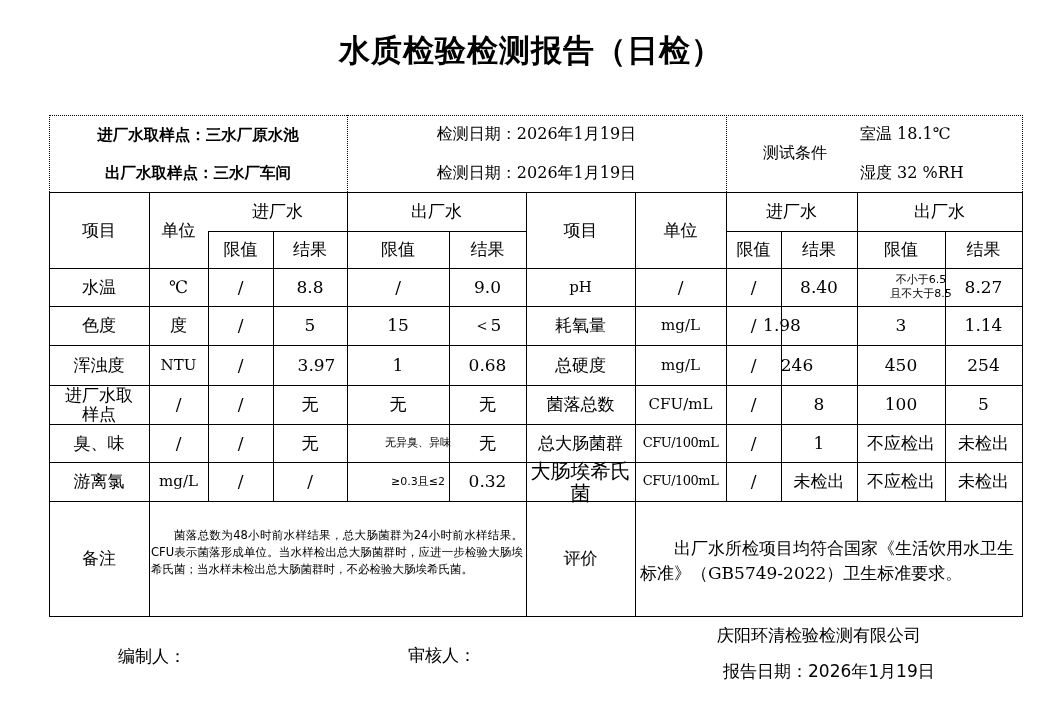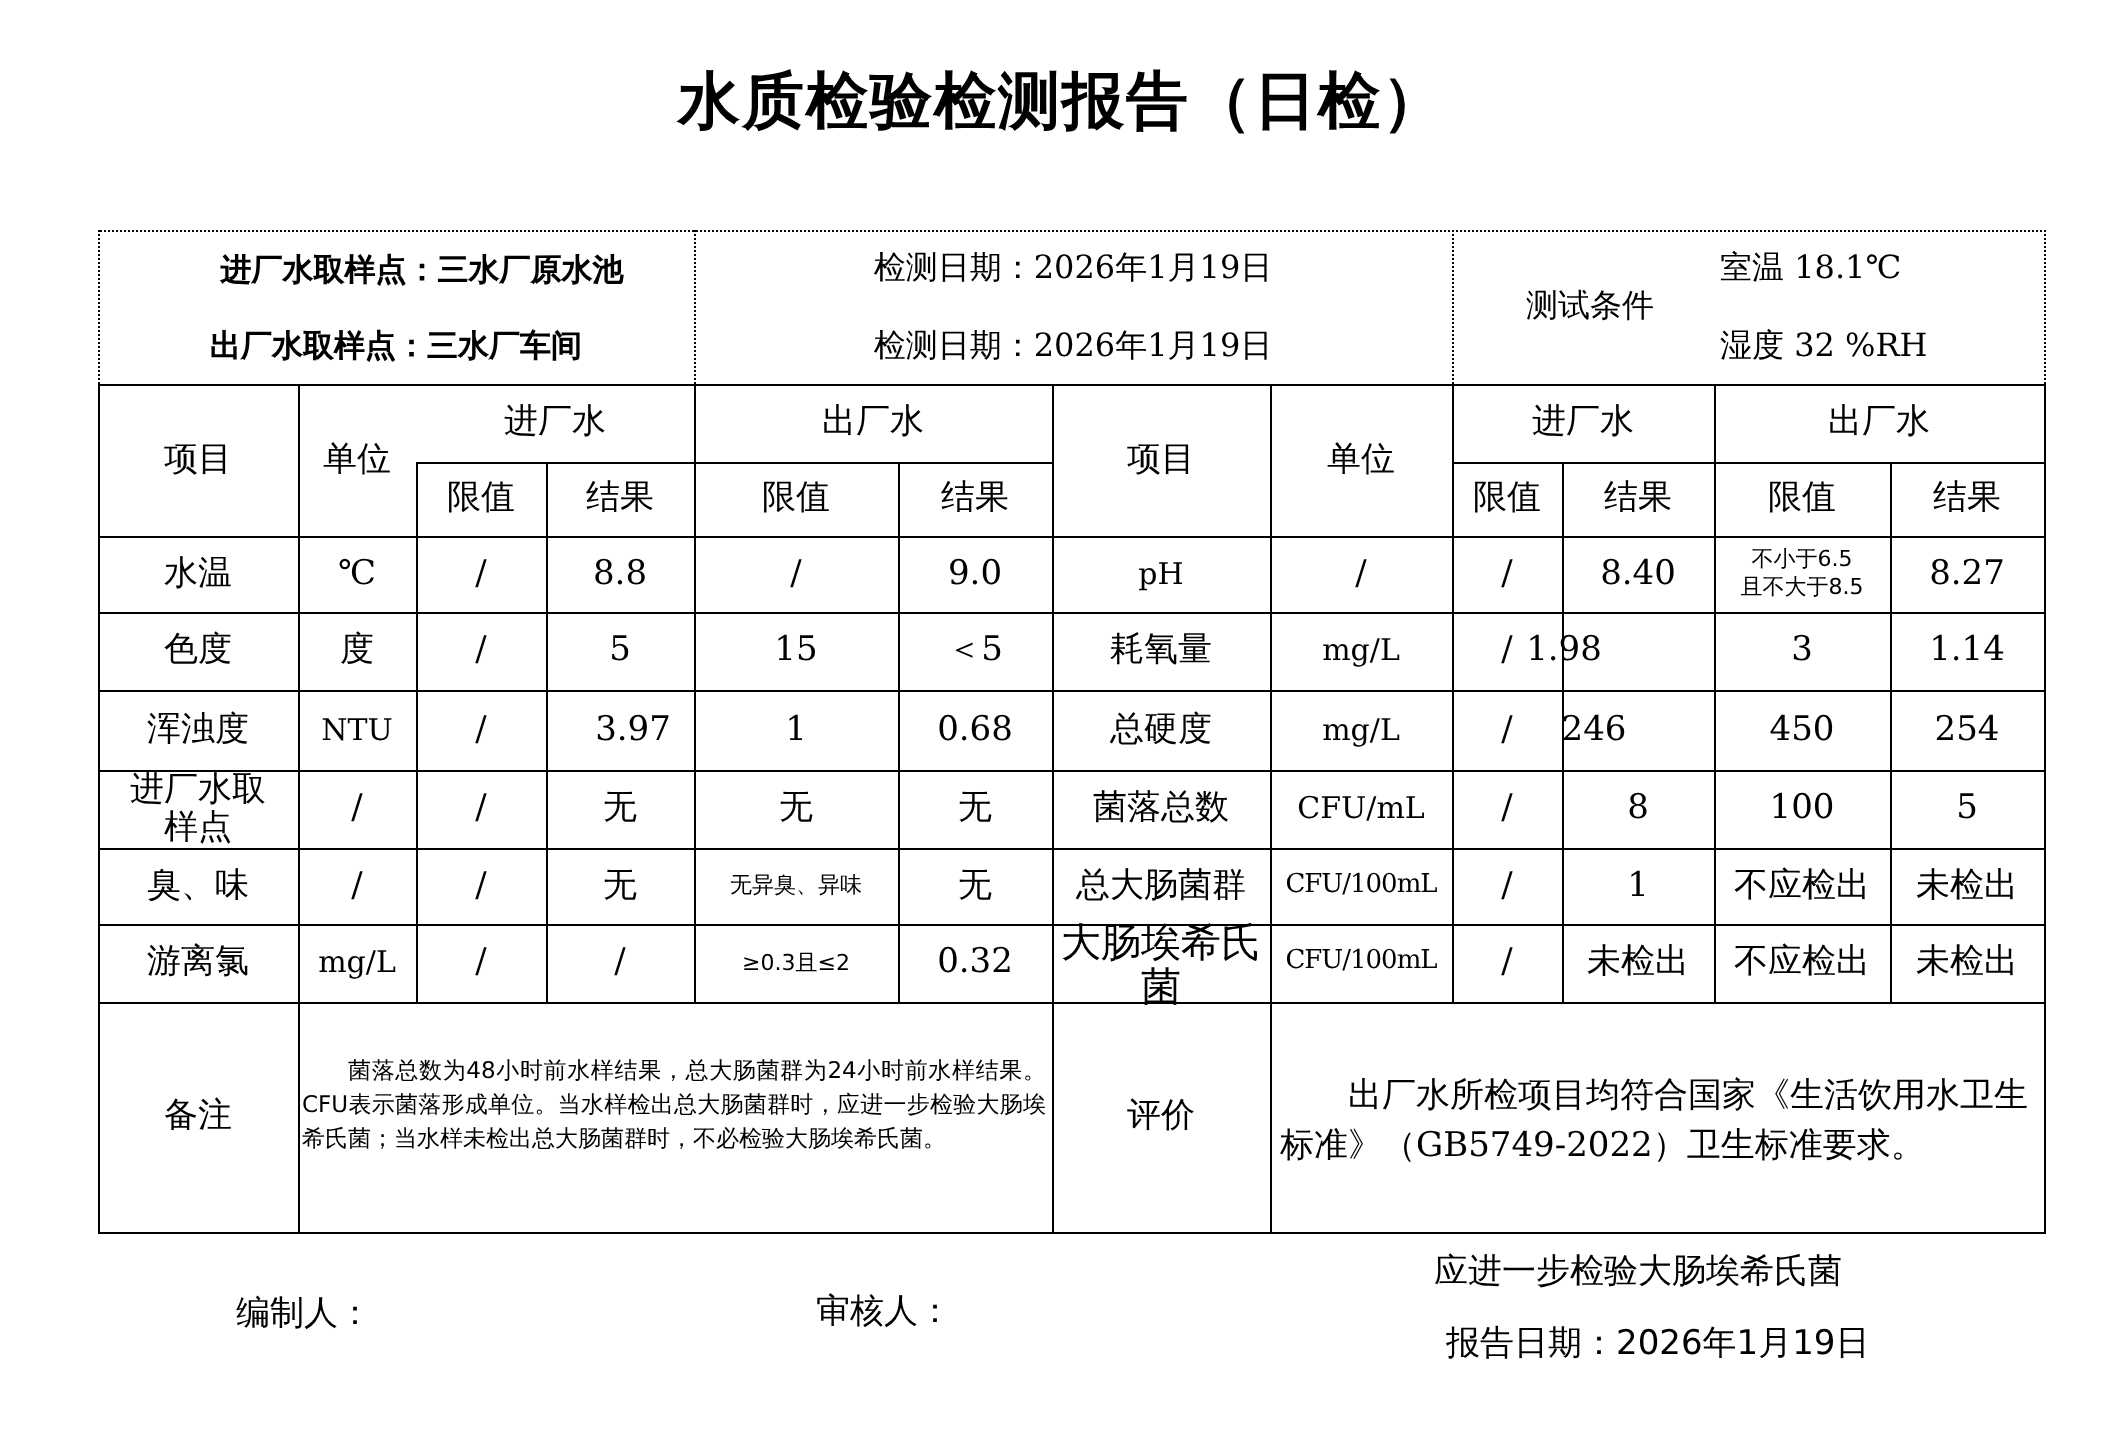--- a/index.html
+++ b/index.html
@@ -7,39 +7,39 @@
          font-family: "DejaVu Serif", "Liberation Serif", serif; color:#000; }
   .title { position:absolute; left:0; top:30px; width:1062px; text-align:center;
            font-size:31px; font-weight:bold; letter-spacing:1px;
            font-family:"DejaVu Sans", "Liberation Sans", sans-serif; }
   .cell { position:absolute; display:flex; align-items:center; justify-content:center;
           text-align:center; box-sizing:border-box; font-size:17px; line-height:1.1; }
   .hl { position:absolute; height:0; border-top:1.5px solid #000; }
   .vl { position:absolute; width:0; border-left:1.5px solid #000; }
   .dh { position:absolute; height:0; border-top:1px dotted #000; }
   .dv { position:absolute; width:0; border-left:1px dotted #000; }
-  .sm { font-size:11px; font-family:"DejaVu Sans","Liberation Sans",sans-serif; line-height:1.25; }
+  .sm { font-size:11px; font-family:"DejaVu Sans","Liberation Sans",sans-serif; line-height:1.25;margin-left:20px; }
   .info { font-size:16px; }
   .note { position:absolute; left:151px; top:527px; width:372px; font-size:11.5px; line-height:17px;
           font-family:"DejaVu Sans","Liberation Sans",sans-serif; text-indent:2em; text-align:justify; }
   .eval { position:absolute; left:640px; top:536px; width:376px; font-size:17px; line-height:25px; text-indent:2em; }
   .foot { position:absolute; font-size:17px; font-family:"DejaVu Sans","Liberation Sans",sans-serif; }
 </style>
 </head>
 <body>
 
 <div class="title">水质检验检测报告（日检）</div>
 
 <div class="dh" style="left:49px; top:115px; width:974px;"></div>
 <div class="dv" style="left:49px; top:115px; height:77px;"></div>
 <div class="dv" style="left:347px; top:115px; height:77px;"></div>
 <div class="dv" style="left:726px; top:115px; height:77px;"></div>
 <div class="dv" style="left:1022px; top:115px; height:77px;"></div>
 
-<div class="cell info" style="left:62px; top:118px; width:298px; height:36px; font-weight:bold; font-family:'DejaVu Sans','Liberation Sans',sans-serif; font-size:15.5px;">进厂水取样点：三水厂原水池</div>
+<div class="cell info" style="left:49px; top:118px; width:298px; height:36px; font-weight:bold; font-family:'DejaVu Sans','Liberation Sans',sans-serif; font-size:15.5px;">进厂水取样点：三水厂原水池</div>
 <div class="cell info" style="left:49px; top:156px; width:298px; height:36px; font-weight:bold; font-family:'DejaVu Sans','Liberation Sans',sans-serif; font-size:15.5px;">出厂水取样点：三水厂车间</div>
 <div class="cell info" style="left:347px; top:116px; width:379px; height:36px;">检测日期：2026年1月19日</div>
 <div class="cell info" style="left:347px; top:155px; width:379px; height:36px;">检测日期：2026年1月19日</div>
 <div class="cell info" style="left:740px; top:135px; width:110px; height:36px;">测试条件</div>
 <div class="cell info" style="left:850px; top:116px; width:130px; height:36px; justify-content:flex-start; padding-left:10px;">室温 18.1℃</div>
 <div class="cell info" style="left:850px; top:155px; width:130px; height:36px; justify-content:flex-start; padding-left:10px;">湿度 32 %RH</div>
 
 <div class="hl" style="left:49px; top:192px; width:974px;"></div>
 <div class="hl" style="left:208px; top:231px; width:318px;"></div>
 <div class="hl" style="left:726px; top:231px; width:297px;"></div>
@@ -171,14 +171,14 @@
 <div class="cell" style="left:857px; top:462px; width:88px; height:39px;">不应检出</div>
 <div class="cell" style="left:945px; top:462px; width:77px; height:39px;">未检出</div>
 
 <div class="cell" style="left:49px; top:501px; width:100px; height:115px;">备注</div>
 <div class="note">菌落总数为48小时前水样结果，总大肠菌群为24小时前水样结果。CFU表示菌落形成单位。当水样检出总大肠菌群时，应进一步检验大肠埃希氏菌；当水样未检出总大肠菌群时，不必检验大肠埃希氏菌。</div>
 <div class="cell" style="left:526px; top:501px; width:109px; height:115px;">评价</div>
 <div class="eval">出厂水所检项目均符合国家《生活饮用水卫生标准》（GB5749-2022）卫生标准要求。</div>
 
 <div class="foot" style="left:118px; top:645px;">编制人：</div>
 <div class="foot" style="left:408px; top:644px;">审核人：</div>
-<div class="foot" style="left:717px; top:624px;">应进一步检验大肠埃希氏菌</div>
+<div class="foot" style="left:717px; top:624px;">庆阳环清检验检测有限公司</div>
 <div class="foot" style="left:723px; top:660px;">报告日期：2026年1月19日</div>
 
 </body></html>

